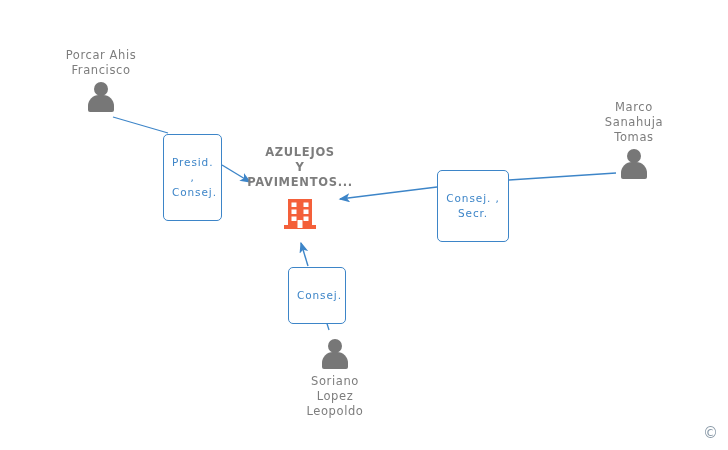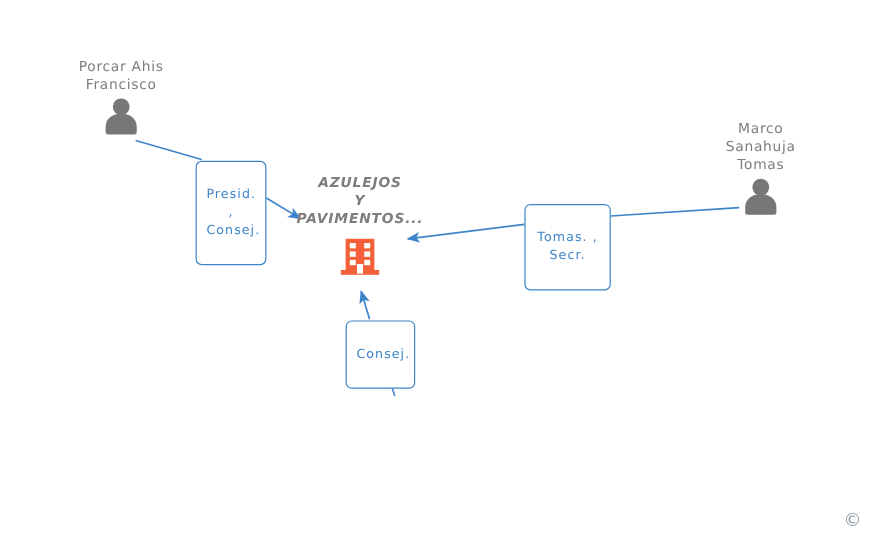--- a/index.html
+++ b/index.html
@@ -73,21 +73,20 @@
     margin-left: -90px;
     text-align: center;
   }
   #company .cname {
     font-size: 11.5px;
     line-height: 15px;
     color: #7d7d7d;
     letter-spacing: 0.7px;
     white-space: pre-line;
     font-weight: bold;
-    font-style: italic;
   }
   .building {
     width: 34px;
     height: 34px;
     margin: 8px auto 0 auto;
   }
 
   
   .relbox {
     position: absolute;
@@ -166,20 +165,29 @@
 
   <div class="person" style="left:101px; top:48px;">
     <div class="pname">Porcar Ahis
 Francisco</div>
     <div class="avatar">
       <div class="head"></div>
       <div class="body"></div>
     </div>
   </div>
 
+  <div class="person below" style="left:335px; top:335px;">
+    <div class="avatar">
+      <div class="head"></div>
+      <div class="body"></div>
+    </div>
+    <div class="pname">Soriano
+Lopez
+Leopoldo</div>
+  </div>
 
   <div id="company" style="left:300px; top:145px;">
     <div class="cname">AZULEJOS
 Y
 PAVIMENTOS...</div>
     <div class="building">
       <svg viewBox="0 0 34 34" xmlns="http://www.w3.org/2000/svg">
         <rect x="5" y="1" width="24" height="29" fill="#f4603a"></rect>
         <rect x="1" y="27" width="32" height="4" fill="#f4603a"></rect>
         <rect x="8.5" y="4.5" width="5" height="4.5" fill="#ffffff"></rect>
@@ -189,21 +197,21 @@
         <rect x="8.5" y="18.5" width="5" height="4.5" fill="#ffffff"></rect>
         <rect x="20.5" y="18.5" width="5" height="4.5" fill="#ffffff"></rect>
         <rect x="14.5" y="22" width="5" height="8" fill="#ffffff"></rect>
       </svg>
     </div>
   </div>
 
   <div class="relbox" style="left:163px; top:134px; width:59px;">Presid. ,
 Consej.</div>
 
-  <div class="relbox" style="left:437px; top:170px; width:72px;">Tomas. ,
+  <div class="relbox" style="left:437px; top:170px; width:72px;">Consej. ,
 Secr.</div>
 
   <div class="relbox" style="left:288px; top:267px; width:58px;">Consej.</div>
 
   <div id="watermark">
     <span class="copy">©</span>
   </div>
 
 </div>
 

